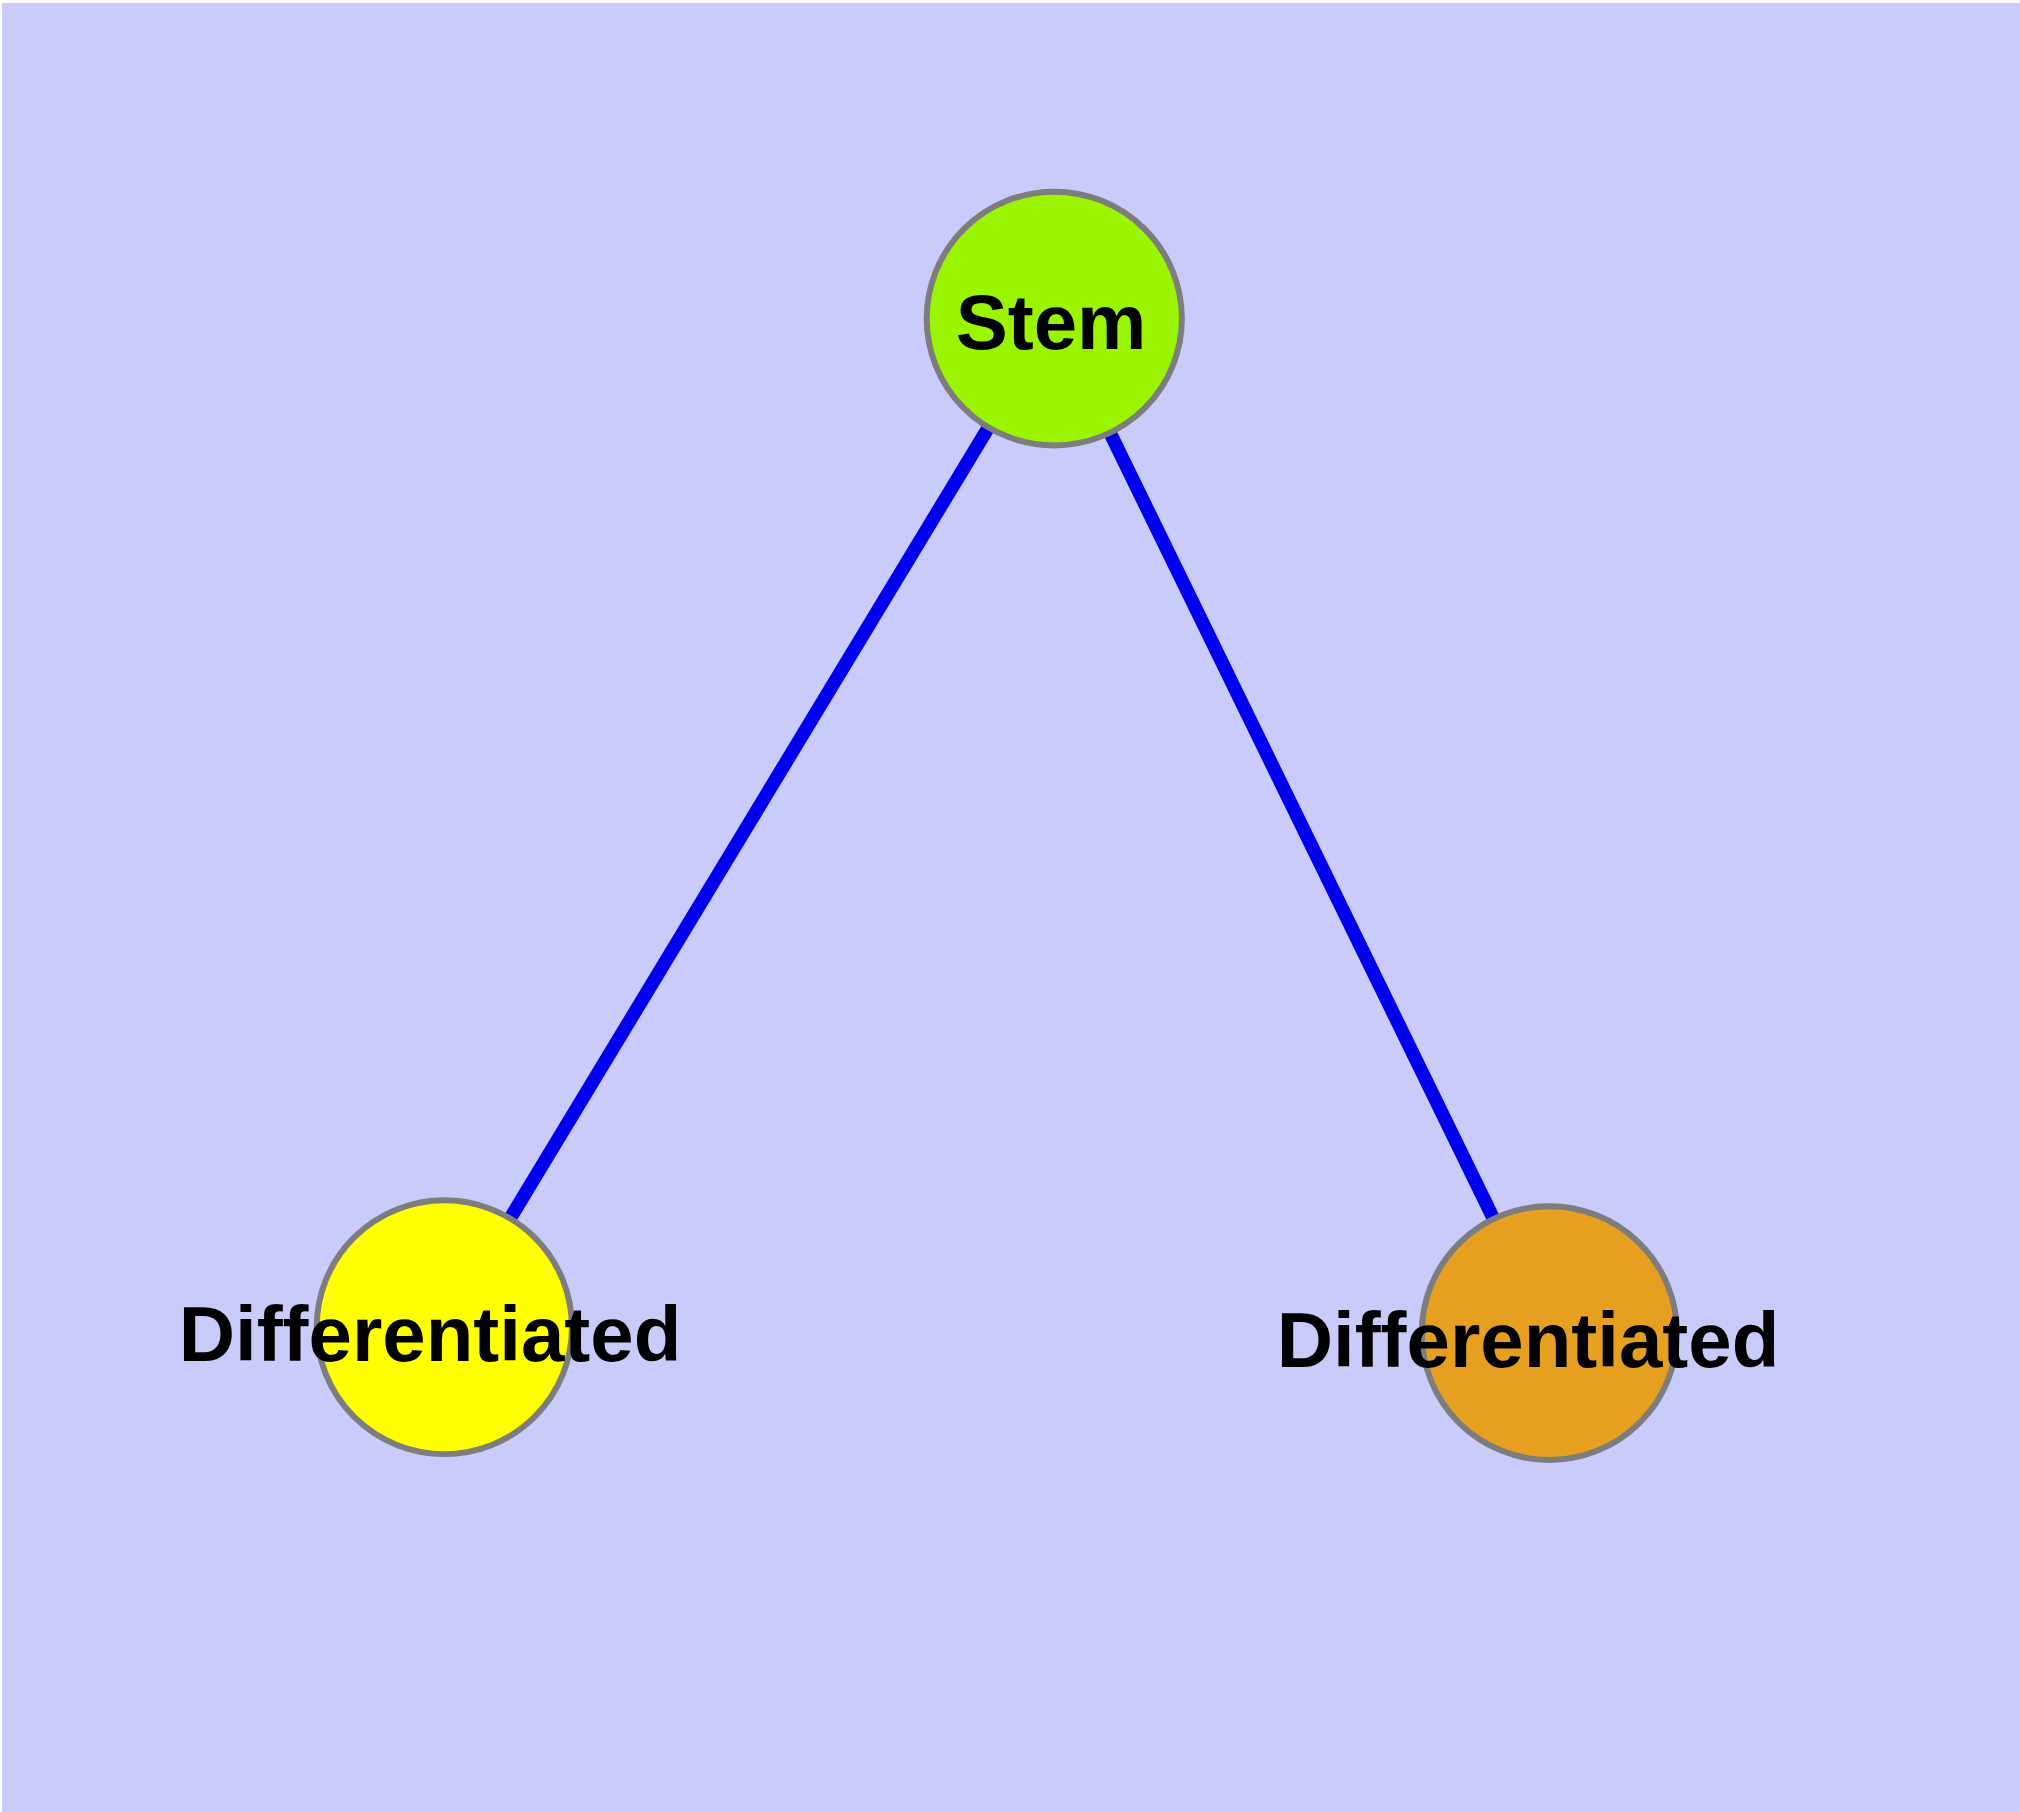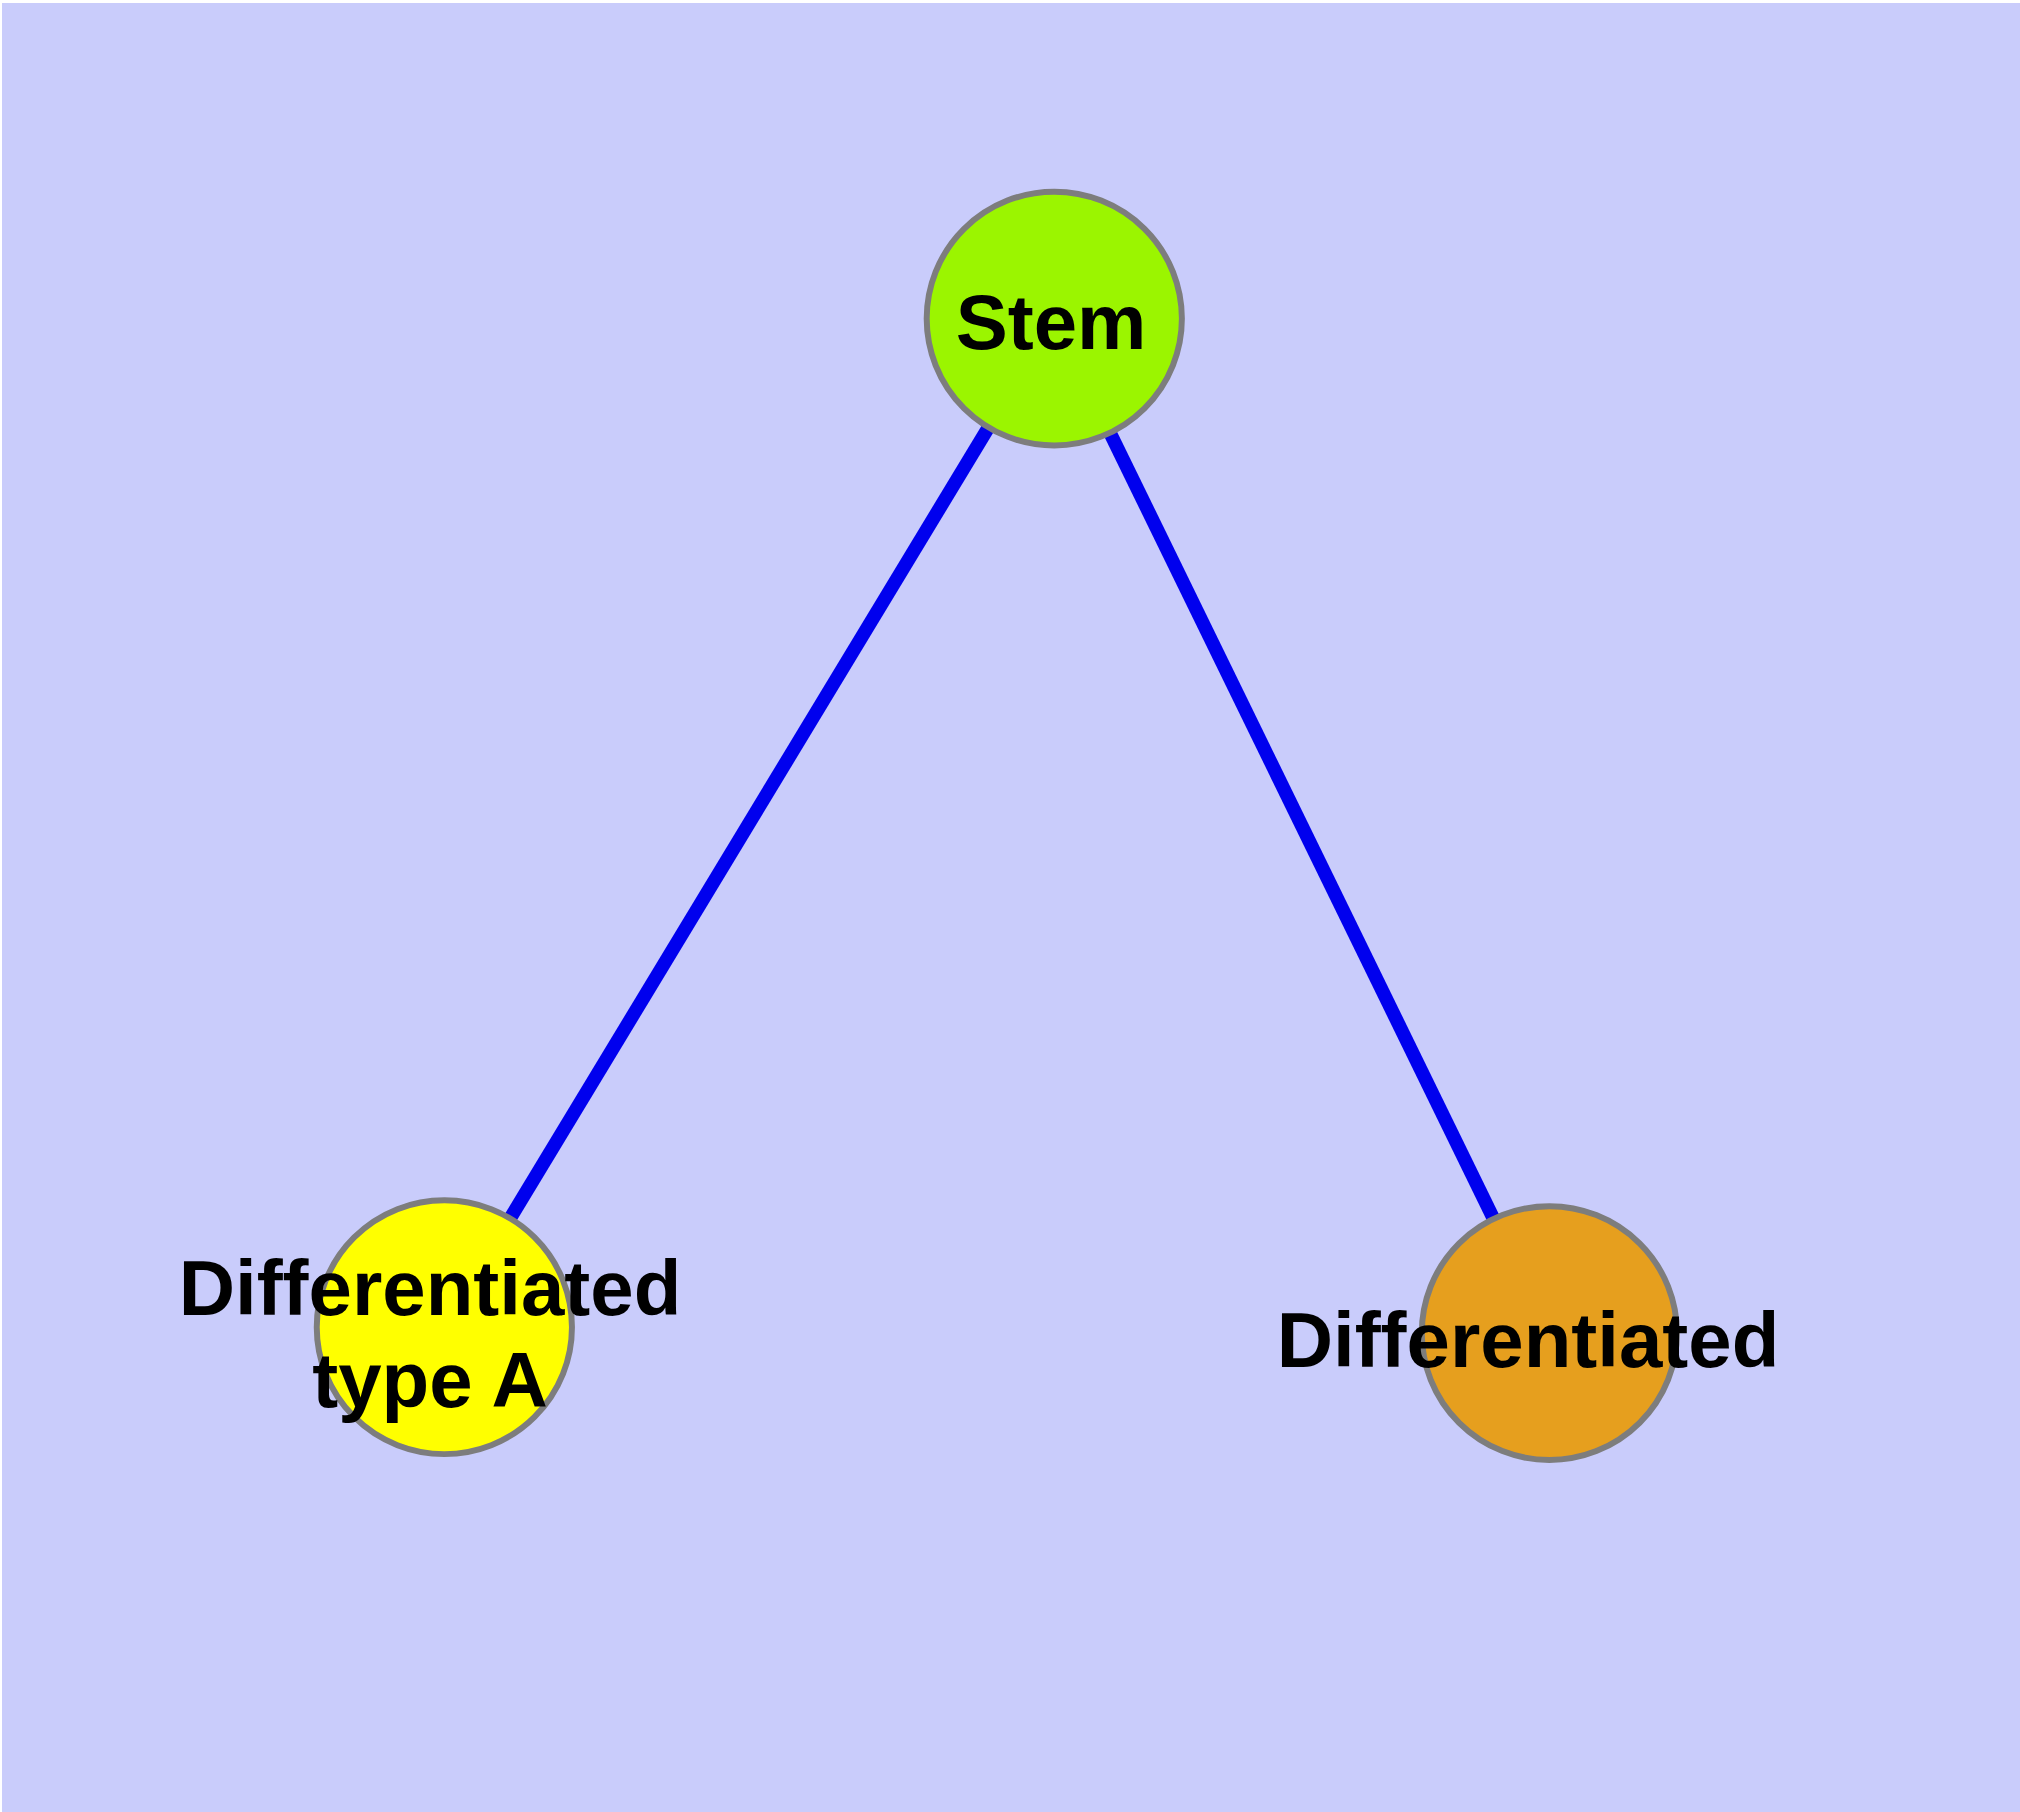--- a/index.html
+++ b/index.html
@@ -67,21 +67,20 @@
       <circle cx="520" cy="1565" r="150" fill="#FFFF00" stroke="#7D7D7D"></circle>
       <circle cx="1819" cy="1572" r="150" fill="#E69F1E" stroke="#7D7D7D"></circle>
     </svg>
 
     <div class="node-label label-stem">
       <span>Stem</span>
     </div>
 
     <div class="node-label label-type-a">
       <div>Differentiated</div>
-      <div>type A</div>
     </div>
 
     <div class="node-label label-type-b">
       <div>Differentiated</div>
     </div>
 
   </div>
 </div>
 
 

